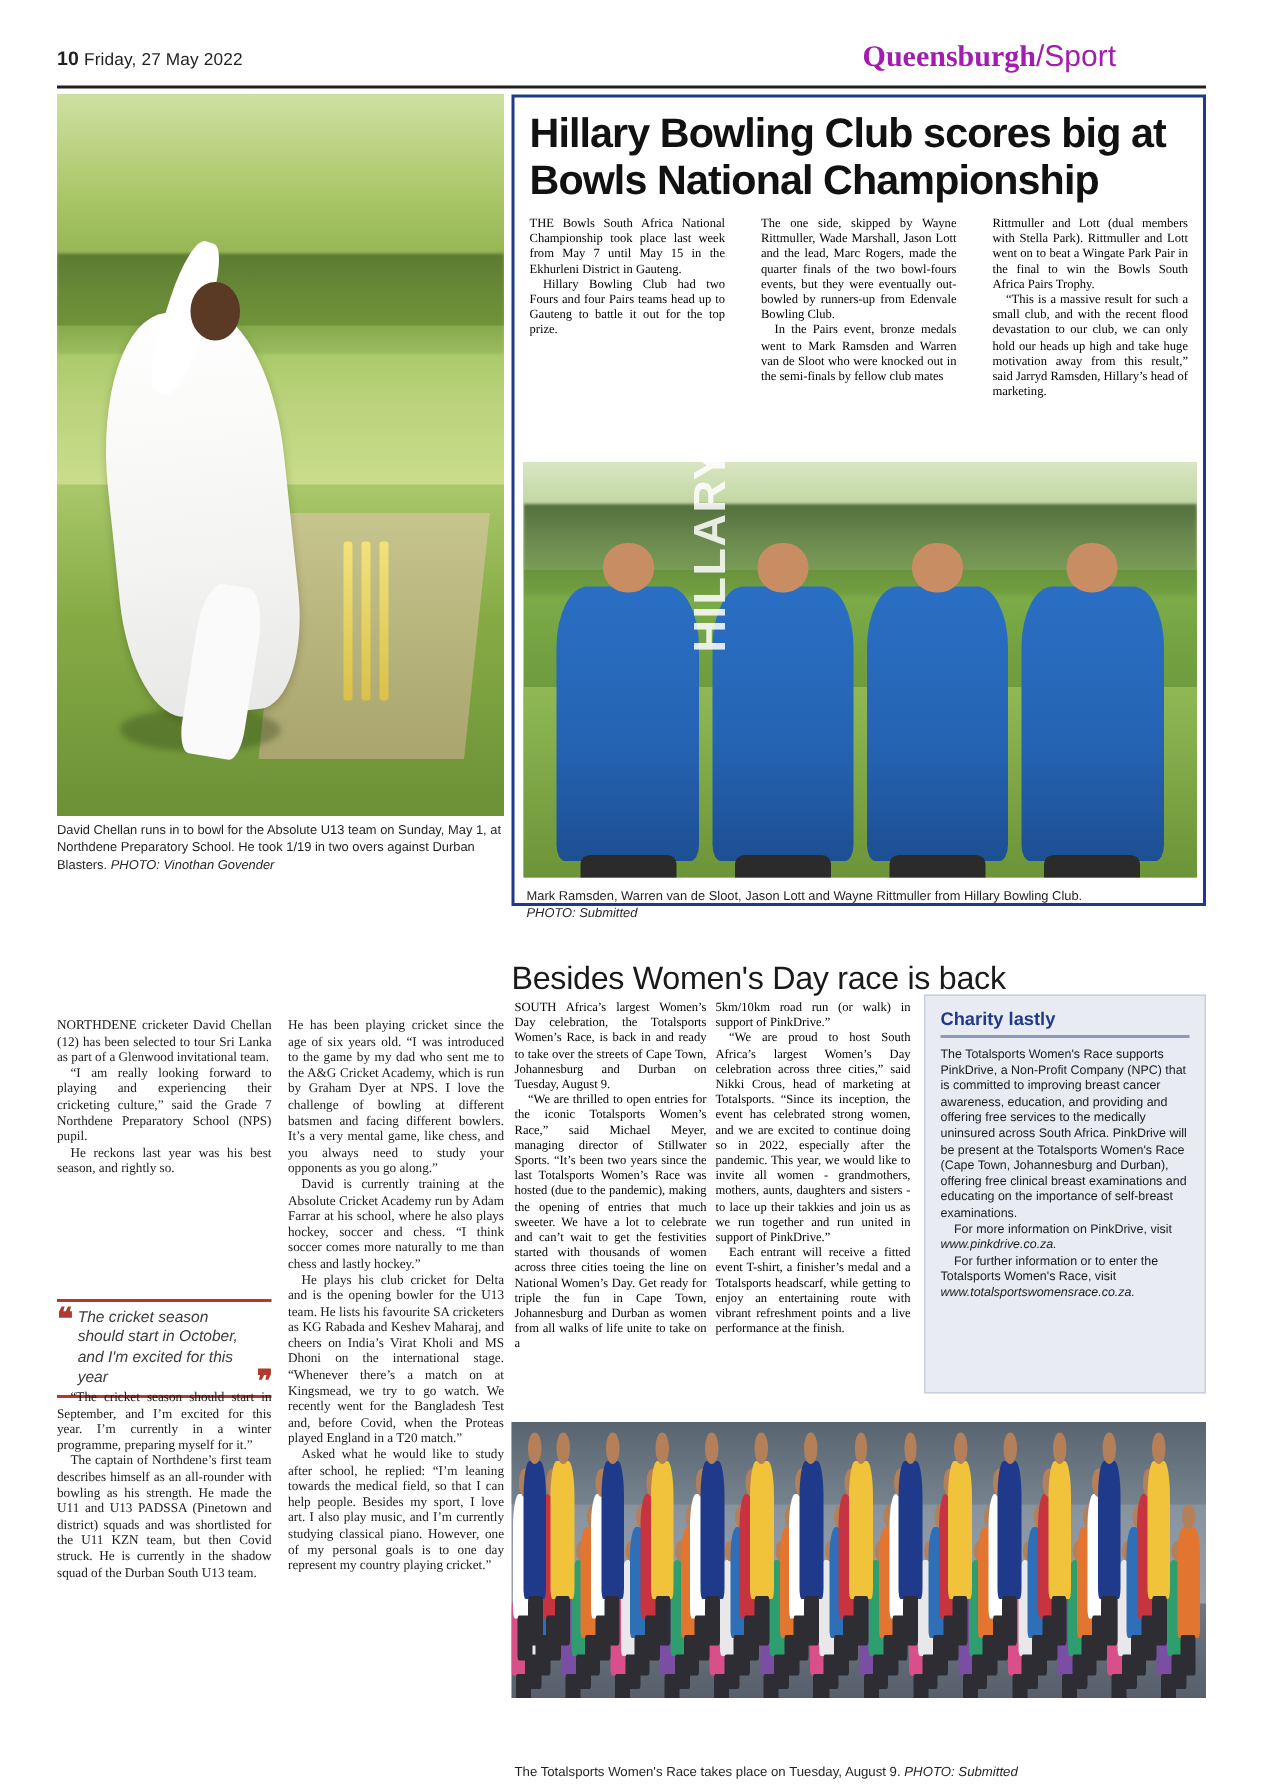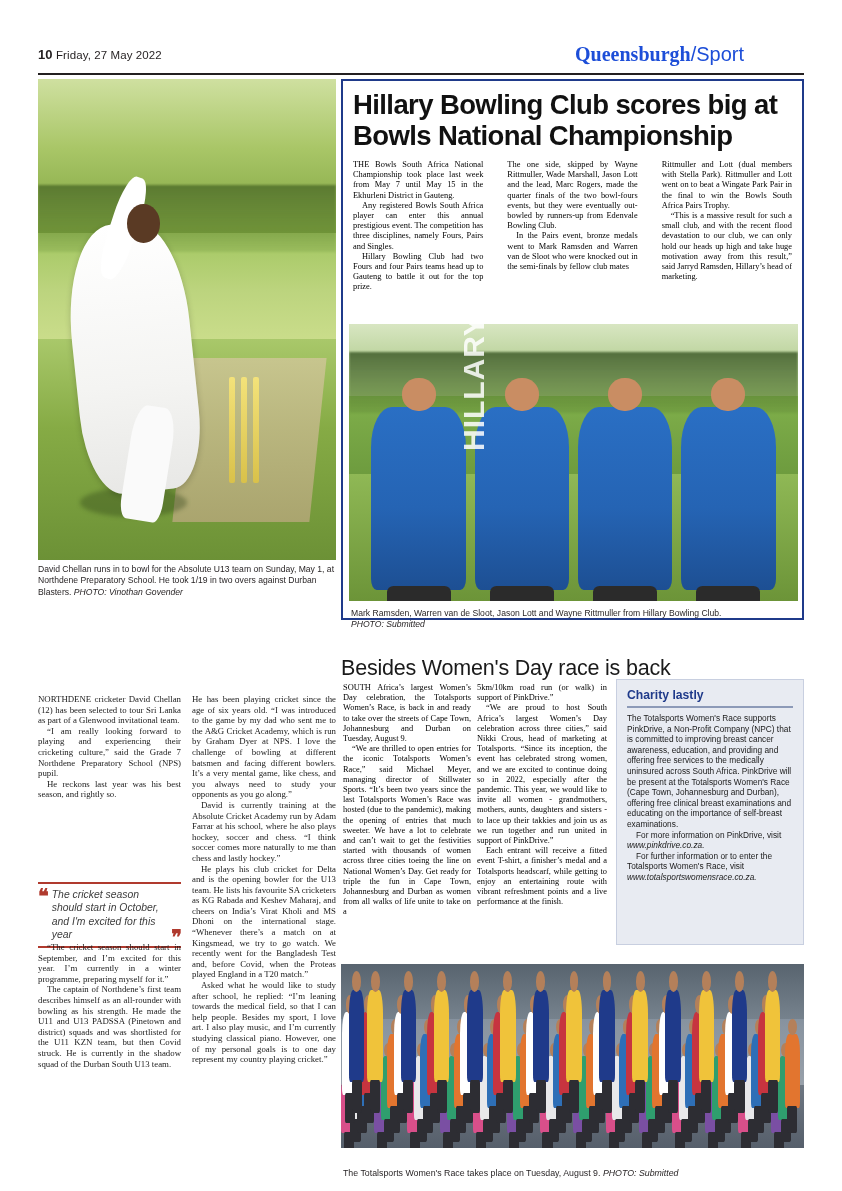--- a/index.html
+++ b/index.html
@@ -5,35 +5,35 @@
   * { box-sizing: border-box; }
   html, body { margin:0; padding:0; }
   body {
     width: 842px; height: 1191px;
     background: #ffffff;
     font-family: "Liberation Serif", serif;
     color: #000;
     position: relative;
     overflow: hidden;
   }
-  .page { position:absolute; inset:0;margin-top:16px; }
+  .page { position:absolute; inset:0; }
 
   
   .masthead {
     position:absolute; left:38px; top:28px; width:766px; height:30px;
     display:flex; align-items:flex-start; justify-content:space-between;
   }
   .folio {
     font-family:"Liberation Sans", sans-serif;
     font-size:11.5px; color:#231f20; letter-spacing:.1px;
     padding-top:3px;
   }
   .folio b { font-size:13px; font-weight:bold; }
   .section-title {
-    font-size:20px; color:#1d4ed8; line-height:1;
+    font-size:20px; color:#a21caf; line-height:1;
     position:relative; left:-60px;
   }
   .section-title .bold {
     font-family:"Liberation Serif", serif; font-weight:bold;
   }
   .section-title .light {
     font-family:"Liberation Sans", sans-serif; font-weight:400;
   }
   .rule-top {
     position:absolute; left:38px; top:57px; width:766px;
@@ -253,21 +253,21 @@
   .runner .head {
     position:absolute; left:22%; top:-20%; width:56%; height:22%;
     background:#b4805a; border-radius:50%;
   }
   .runner .legs {
     position:absolute; left:18%; bottom:-34%; width:64%; height:36%;
     background:#2d2d33; border-radius:12%;
   }
 
   .caption-race {
-    position:absolute; left:343px; top:1152px; width:465px;
+    position:absolute; left:343px; top:1176px; width:465px;
     font-family:"Liberation Sans", sans-serif;
     font-size:8.8px; line-height:11.4px; color:#231f20;
   }
   .caption-race i { font-style:italic; }
 </style>
 </head>
 <body>
 
 <div class="page">
 
@@ -328,21 +328,20 @@
     <p>David is currently training at the Absolute Cricket Academy run by Adam Farrar at his school, where he also plays hockey, soccer and chess. “I think soccer comes more naturally to me than chess and lastly hockey.”</p>
     <p>He plays his club cricket for Delta and is the opening bowler for the U13 team. He lists his favourite SA cricketers as KG Rabada and Keshev Maharaj, and cheers on India’s Virat Kholi and MS Dhoni on the international stage. “Whenever there’s a match on at Kingsmead, we try to go watch. We recently went for the Bangladesh Test and, before Covid, when the Proteas played England in a T20 match.”</p>
     <p>Asked what he would like to study after school, he replied: “I’m leaning towards the medical field, so that I can help people. Besides my sport, I love art. I also play music, and I’m currently studying classical piano. However, one of my personal goals is to one day represent my country playing cricket.”</p>
   </div>
 
   <div class="box-bowls">
     <div class="headline-bowls">Hillary Bowling Club scores big at Bowls National Championship</div>
     <div class="bowls-cols">
       <div class="col">
         <p class="noind">THE Bowls South Africa National Championship took place last week from May 7 until May 15 in the Ekhurleni District in Gauteng.</p>
-        <p>Any registered Bowls South Africa player can enter this annual prestigious event. The competition has three disciplines, namely Fours, Pairs and Singles.</p>
         <p>Hillary Bowling Club had two Fours and four Pairs teams head up to Gauteng to battle it out for the top prize.</p>
       </div>
       <div class="col">
         <p class="noind">The one side, skipped by Wayne Rittmuller, Wade Marshall, Jason Lott and the lead, Marc Rogers, made the quarter finals of the two bowl-fours events, but they were eventually out-bowled by runners-up from Edenvale Bowling Club.</p>
         <p>In the Pairs event, bronze medals went to Mark Ramsden and Warren van de Sloot who were knocked out in the semi-finals by fellow club mates</p>
       </div>
       <div class="col">
         <p class="noind">Rittmuller and Lott (dual members with Stella Park). Rittmuller and Lott went on to beat a Wingate Park Pair in the final to win the Bowls South Africa Pairs Trophy.</p>
         <p>“This is a massive result for such a small club, and with the recent flood devastation to our club, we can only hold our heads up high and take huge motivation away from this result,” said Jarryd Ramsden, Hillary’s head of marketing.</p>
       </div>

